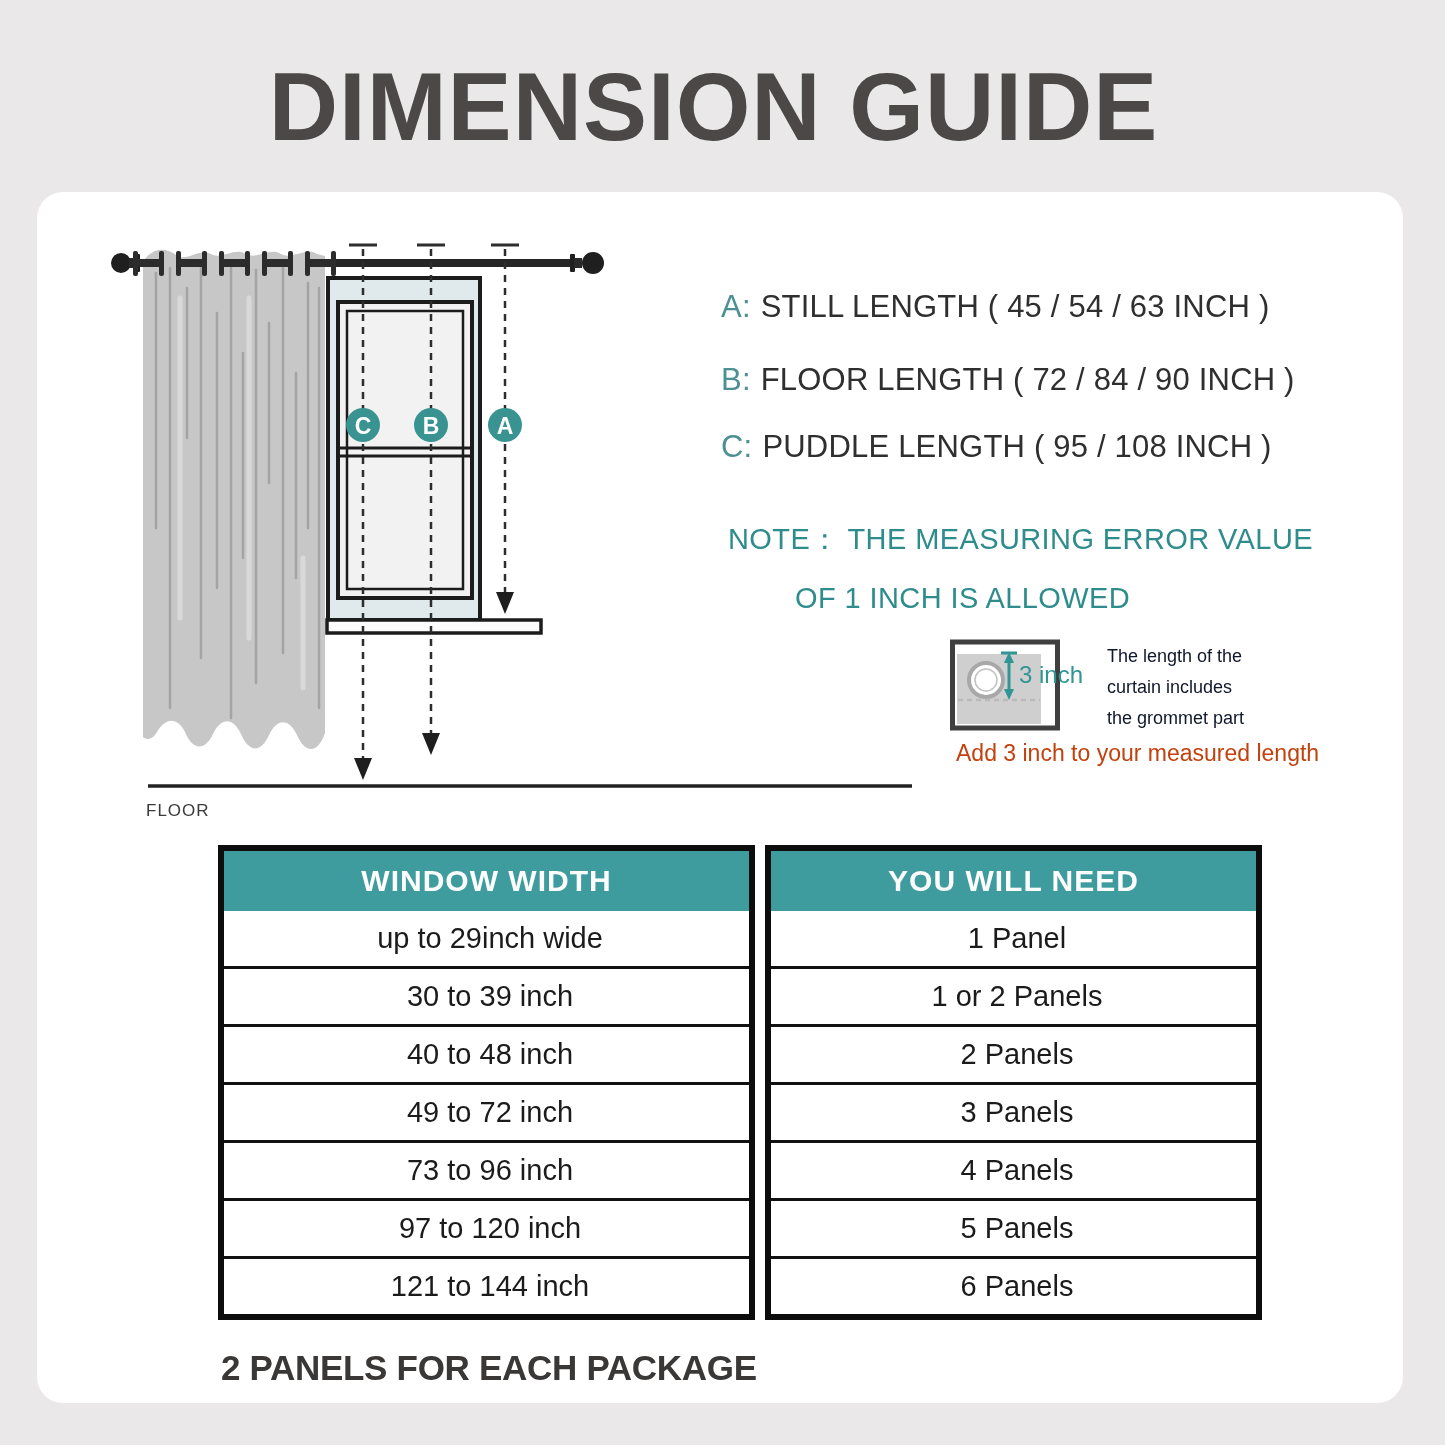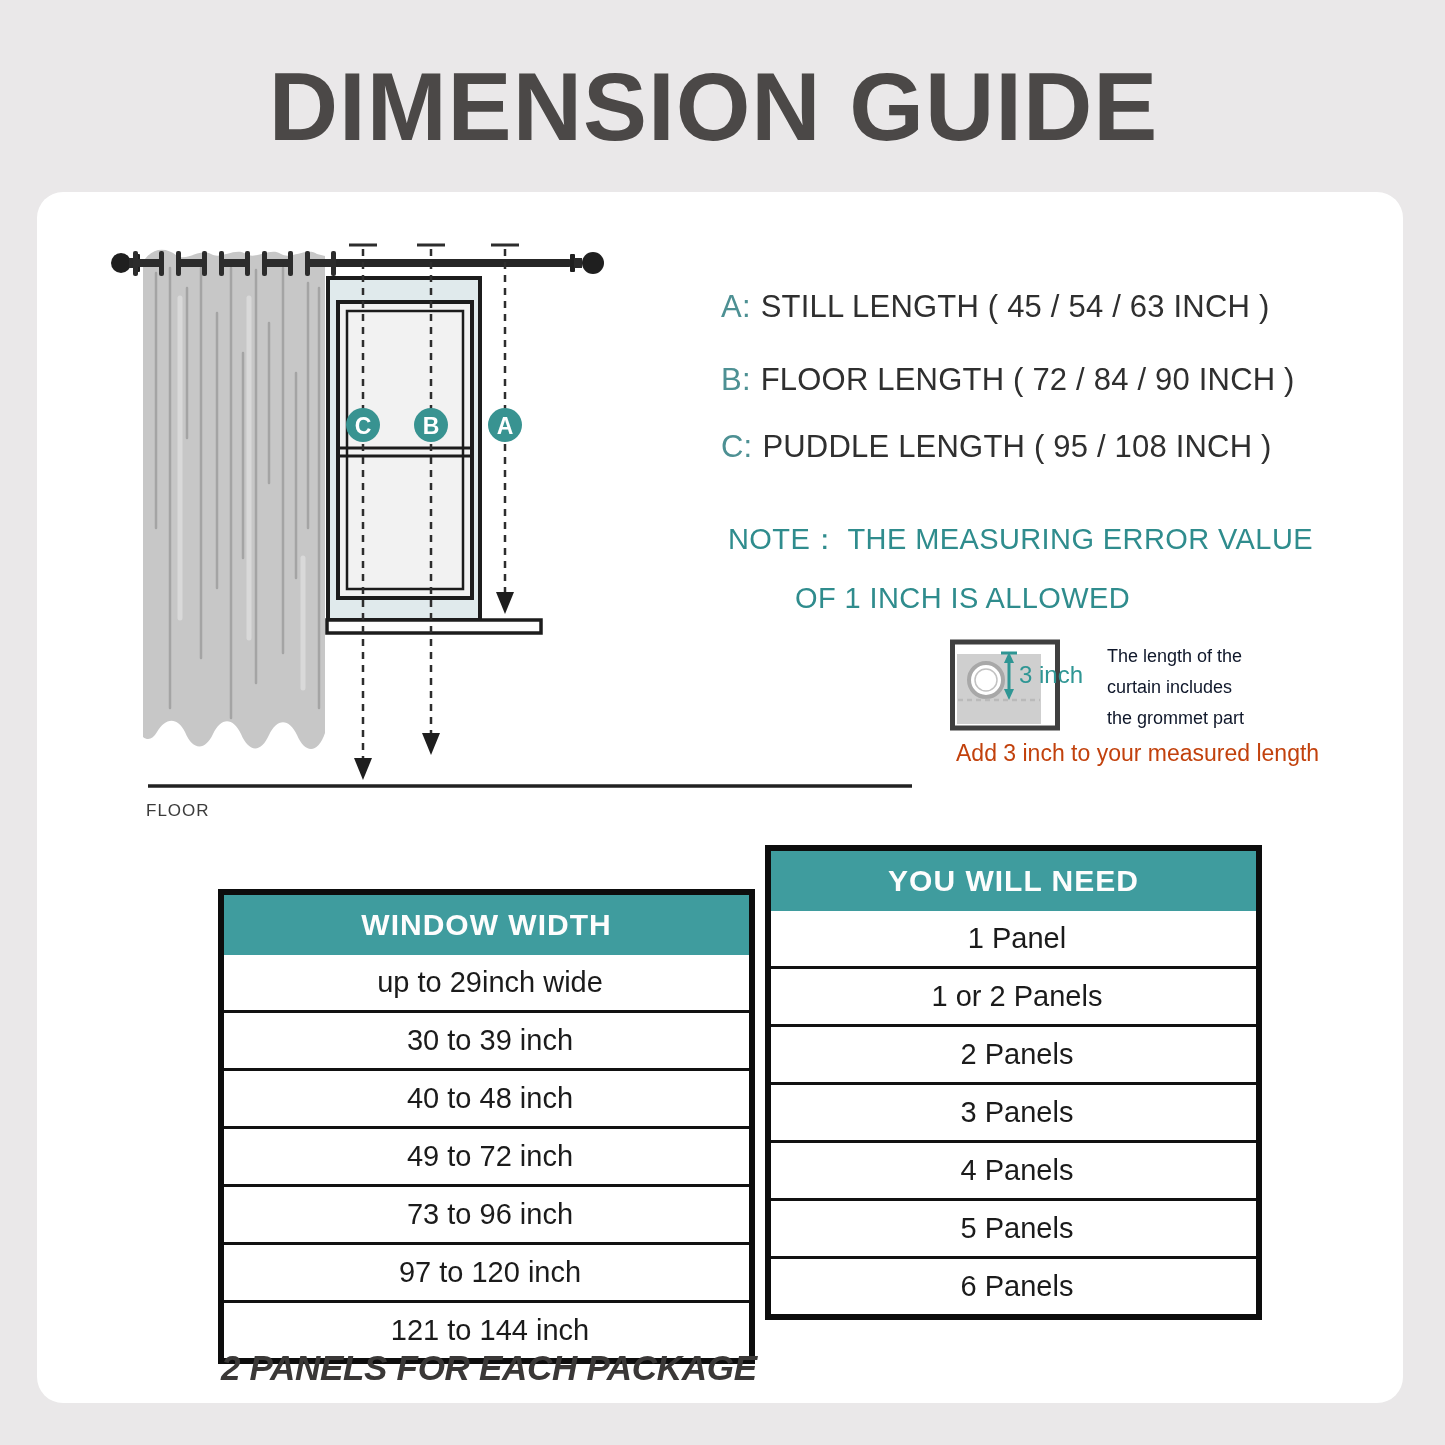--- a/index.html
+++ b/index.html
@@ -33,33 +33,33 @@
   .grommet-desc{
     position:absolute;left:1107px;top:641px;font-size:18px;line-height:31px;color:#0f172a;
   }
   .grommet-tip{
     position:absolute;left:956px;top:740px;font-size:23px;color:#c2410c;white-space:nowrap;
   }
   
   .size-col{
     position:absolute;top:845px;background:#ffffff;border:6px solid #0d0d0d;box-sizing:border-box;
   }
-  .size-col.left{left:218px;width:537px;margin-top:44px;}
+  .size-col.left{left:218px;width:537px;}
   .size-col.right{left:765px;width:497px;}
   .size-th{
     height:60px;line-height:60px;text-align:center;background:#3f9c9e;color:#fdfdfd;
     font-size:30px;font-weight:700;letter-spacing:1px;
   }
   .size-td{
     height:55px;line-height:55px;text-align:center;border-top:3px solid #111111;
     font-size:29px;color:#1b1b1b;padding-left:7px;
   }
   .footer-note{
     position:absolute;left:221px;top:1348px;font-size:35px;font-weight:700;
-    letter-spacing:-.3px;color:#3a3837;white-space:nowrap;font-style:italic;
+    letter-spacing:-.3px;color:#3a3837;white-space:nowrap;
   }
   svg text{font-family:"Liberation Sans","DejaVu Sans",sans-serif;}
 </style>
 </head>
 <body>
 
 <div class="card"></div>
 
 <div class="page-title">DIMENSION GUIDE</div>
 

